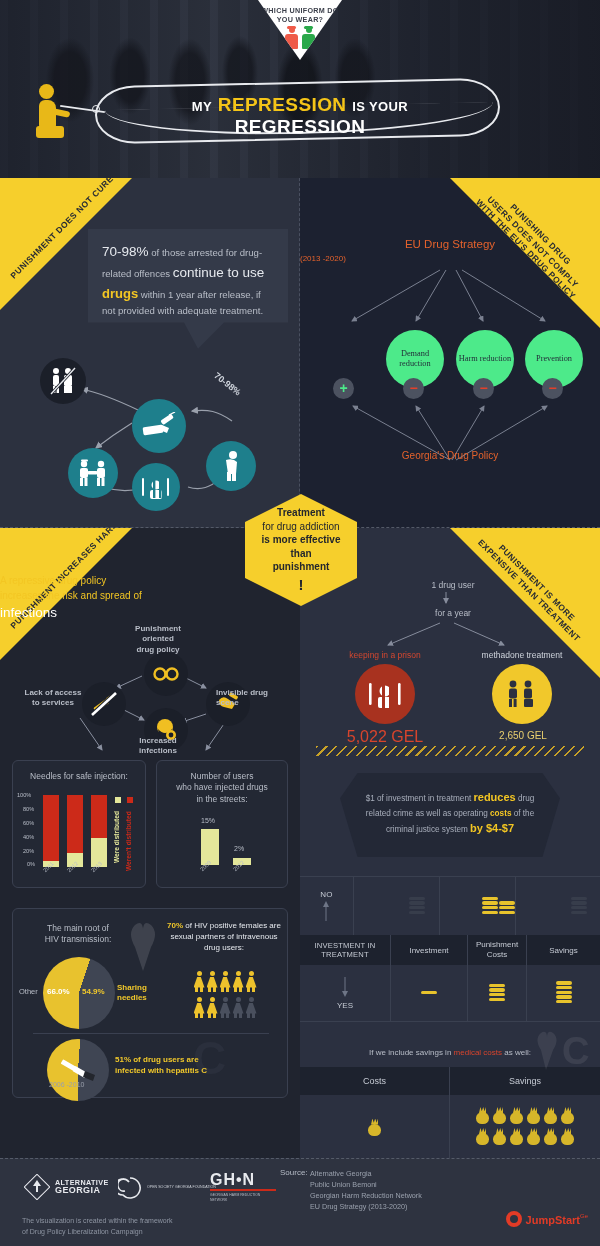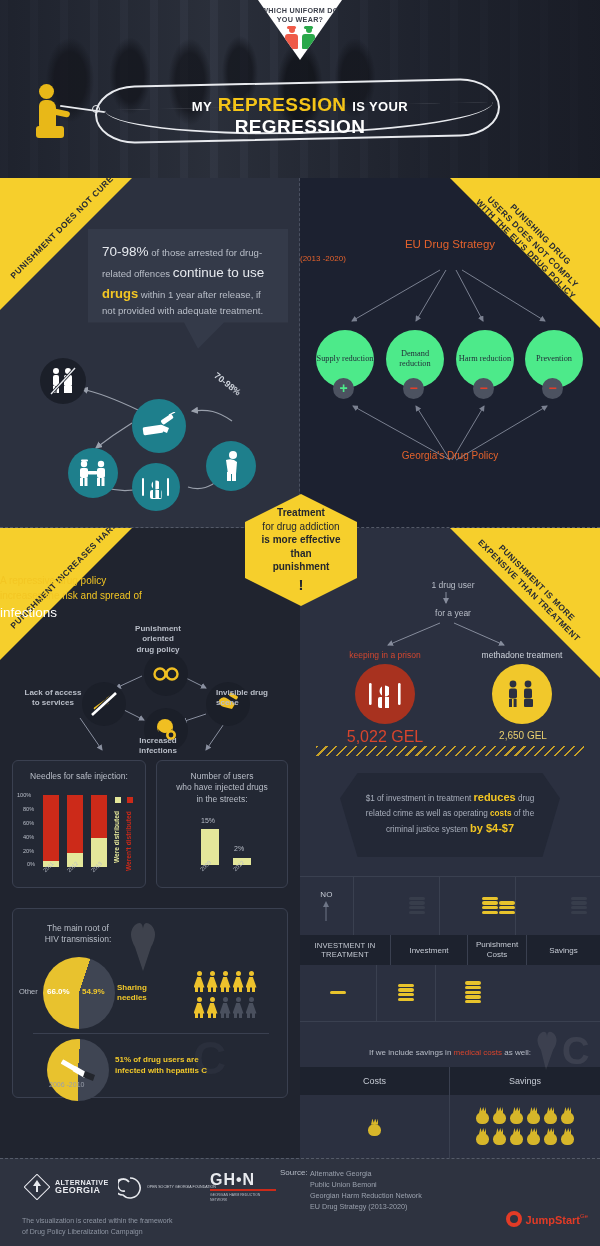--- a/index.html
+++ b/index.html
@@ -373,24 +373,20 @@
         <line x1="146" y1="92" x2="116" y2="143"></line>
         <line x1="156" y1="92" x2="183" y2="143"></line>
         <line x1="162" y1="92" x2="245" y2="143"></line>
         <line x1="150" y1="282" x2="53" y2="228"></line>
         <line x1="150" y1="282" x2="116" y2="228"></line>
         <line x1="152" y1="282" x2="184" y2="228"></line>
         <line x1="156" y1="282" x2="247" y2="228"></line>
       </g>
     </svg>
 
-    <div class="gbubble" style="left:16px;top:152px;">
-        <span>Supply
-reduction</span>
-      </div>
     <div class="sign plus" style="left:33px;top:200px;">
         <span>+</span>
       </div>
 
     <div class="gbubble" style="left:86px;top:152px;">
         <span>Demand
 reduction</span>
       </div>
     <div class="sign minus" style="left:103px;top:200px;">
         <span>−</span>
@@ -555,20 +551,23 @@
       <div class="card-title" style="position:absolute;left:10px;top:14px;width:110px;white-space:pre-line;">The main root of
 HIV transmission:</div>
 
       <div class="pieA" style="left:30px;top:48px;transform:rotate(180deg);"></div>
       <div style="position:absolute;left:6px;top:78px;font-size:7.5px;color:#b9bec8;">Other</div>
       <div style="position:absolute;left:34px;top:78px;font-size:8px;color:#fff;font-weight:bold;">66.0%</div>
       <div style="position:absolute;left:69px;top:78px;font-size:8px;color:#f1c82b;font-weight:bold;">54.9%</div>
       <div style="position:absolute;left:104px;top:74px;font-size:8px;color:#f1c82b;font-weight:bold;white-space:pre-line;line-height:1.3;">Sharing
 needles</div>
 
+      <div style="position:absolute;left:150px;top:12px;width:122px;font-size:8px;line-height:1.35;color:#e6e9ee;text-align:center;">
+        <b style="color:#f1c82b;">70%</b><span> of HIV positive females are sexual partners of intravenous drug users:</span>
+      </div>
       <div style="position:absolute;left:156px;top:62px;width:112px;">
         <div style="text-align:center;line-height:1;">
           <span class="pfig on"><i></i><u></u><b></b><s></s></span><span class="pfig on"><i></i><u></u><b></b><s></s></span><span class="pfig on"><i></i><u></u><b></b><s></s></span><span class="pfig on"><i></i><u></u><b></b><s></s></span><span class="pfig on"><i></i><u></u><b></b><s></s></span>
         </div>
         <div style="text-align:center;line-height:1;margin-top:2px;">
           <span class="pfig on"><i></i><u></u><b></b><s></s></span><span class="pfig on"><i></i><u></u><b></b><s></s></span><span class="pfig off"><i></i><u></u><b></b><s></s></span><span class="pfig off"><i></i><u></u><b></b><s></s></span><span class="pfig off"><i></i><u></u><b></b><s></s></span>
         </div>
       </div>
 
       <div style="position:absolute;left:20px;top:124px;width:236px;border-top:1px solid #3a4050;"></div>
@@ -695,20 +694,31 @@
 
       <div class="tbl-row hdr-row" style="height:30px;">
         <div class="tbl-cell" style="width:91px;font-size:7.6px;letter-spacing:.2px;">INVESTMENT IN TREATMENT</div>
         <div class="tbl-cell" style="width:77px;">Investment</div>
         <div class="tbl-cell" style="width:59px;white-space:pre-line;line-height:1.2;">Punishment
 Costs</div>
         <div class="tbl-cell" style="width:73px;">Savings</div>
       </div>
 
       <div class="tbl-row" style="height:56px;">
+        <div class="tbl-cell" style="width:91px;">
+          <div style="text-align:center;">
+            <div style="margin-bottom:2px;">
+              <svg width="8" height="20" viewBox="0 0 8 20">
+                  <line x1="4" y1="0" x2="4" y2="16" stroke="#6e7586" stroke-width="1"></line>
+                  <path d="M4,20 L7,14 L1,14 z" fill="#6e7586"></path>
+                </svg>
+            </div>
+            <div>YES</div>
+          </div>
+        </div>
         <div class="tbl-cell" style="width:77px;">
           <div class="coins">
               <div class="coin on"></div>
             </div>
         </div>
         <div class="tbl-cell" style="width:59px;">
           <div class="coins">
               <div class="coin on"></div>
               <div class="coin on"></div>
               <div class="coin on"></div>

